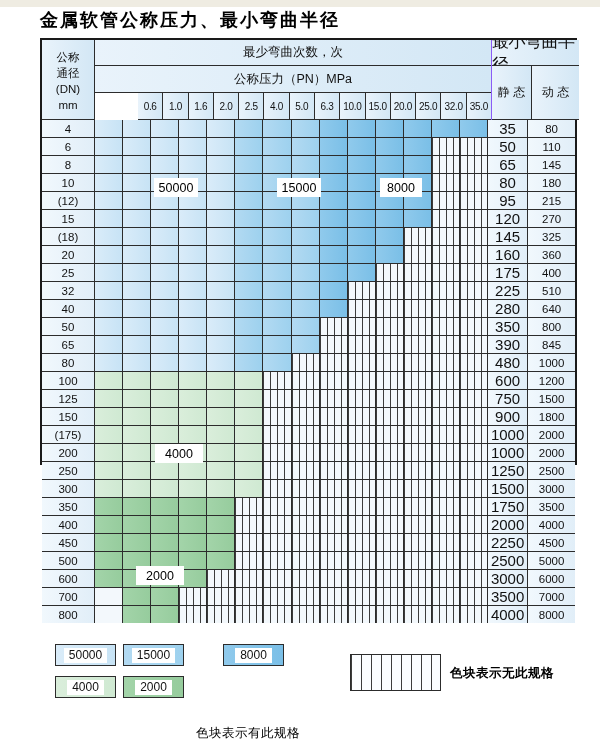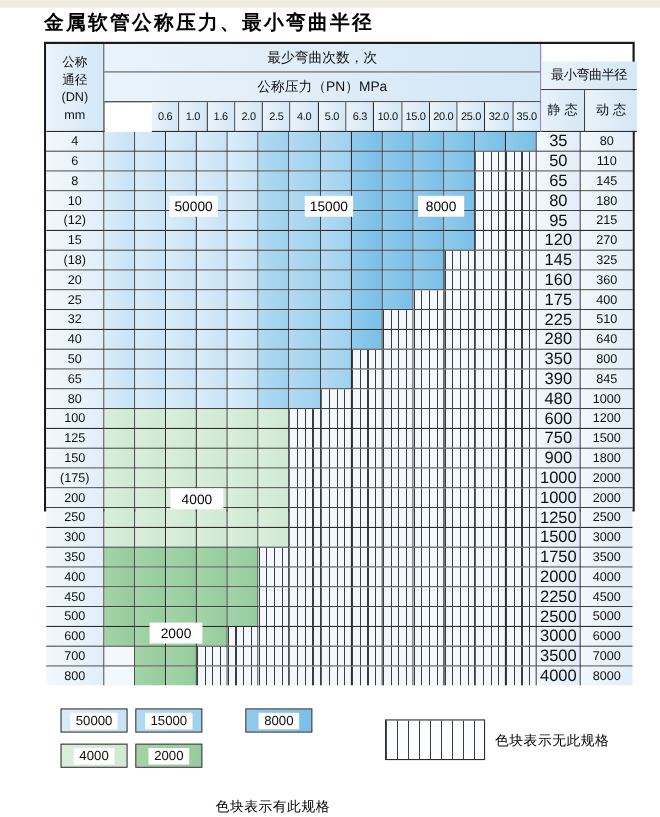--- a/index.html
+++ b/index.html
@@ -18,21 +18,21 @@
   
   .hwrap{display:flex;height:80px;flex:0 0 80px;}
   .h-dn{width:53px;flex:0 0 53px;flex-direction:column;font-size:11.5px;line-height:16px;padding-top:2px;}
   .h-mid{width:397px;flex:0 0 397px;display:flex;flex-direction:column;border-right:1px solid #8b5cf6;box-sizing:border-box;}
   .h-cycles{height:26px;flex:0 0 26px;border-right:none;}
   .h-pn{height:27px;flex:0 0 27px;border-right:none;}
   .h-pvals{flex:1;display:flex;padding-left:43px;}
   .h-pvals .cell{flex:1;font-size:10px;letter-spacing:-0.3px;border-bottom:1px solid #2c2c2c;}
   .h-pvals .cell:last-child{border-right:none;}
   .h-right{width:87px;flex:0 0 87px;display:flex;flex-direction:column;}
-  .h-radius{height:26px;flex:0 0 26px;font-size:12px;border-right:none;letter-spacing:-0.5px;margin-top:16px;}
+  .h-radius{height:26px;flex:0 0 26px;font-size:17px;border-right:none;letter-spacing:-0.5px;}
   .h-sd{flex:1;display:flex;}
   .h-static{width:40px;flex:0 0 40px;font-size:12px;text-align:center;}
   .h-dynamic{flex:1;border-right:none;font-size:12px;}
   
   .rows{flex:1;display:flex;flex-direction:column;}
   .trow{flex:1;display:flex;}
   .trow .dn{width:53px;flex:0 0 53px;font-size:11.5px;}
   .trow .pc{flex:1;}
   .trow .st{width:40px;flex:0 0 40px;font-size:15px;}
   .trow .dyv{width:47px;flex:0 0 47px;font-size:11.5px;border-right:none;}
@@ -652,14 +652,14 @@
       <span>8000</span>
     </div>
   <div class="lgbox c4000" style="left: 55px; top: 676px;">
       <span>4000</span>
     </div>
   <div class="lgbox c2000" style="left: 123px; top: 676px;">
       <span>2000</span>
     </div>
   <div class="lgtext" style="left:196px;top:681px;margin-top:44px;">色块表示有此规格</div>
   <div class="lgstriped"></div>
-  <div class="lgtext" style="left:450px;top:665px;">色块表示无此规格</div>
+  <div class="lgtext" style="left:450px;top:665px;font-weight:bold;">色块表示无此规格</div>
 </div>
 
 </body></html>

